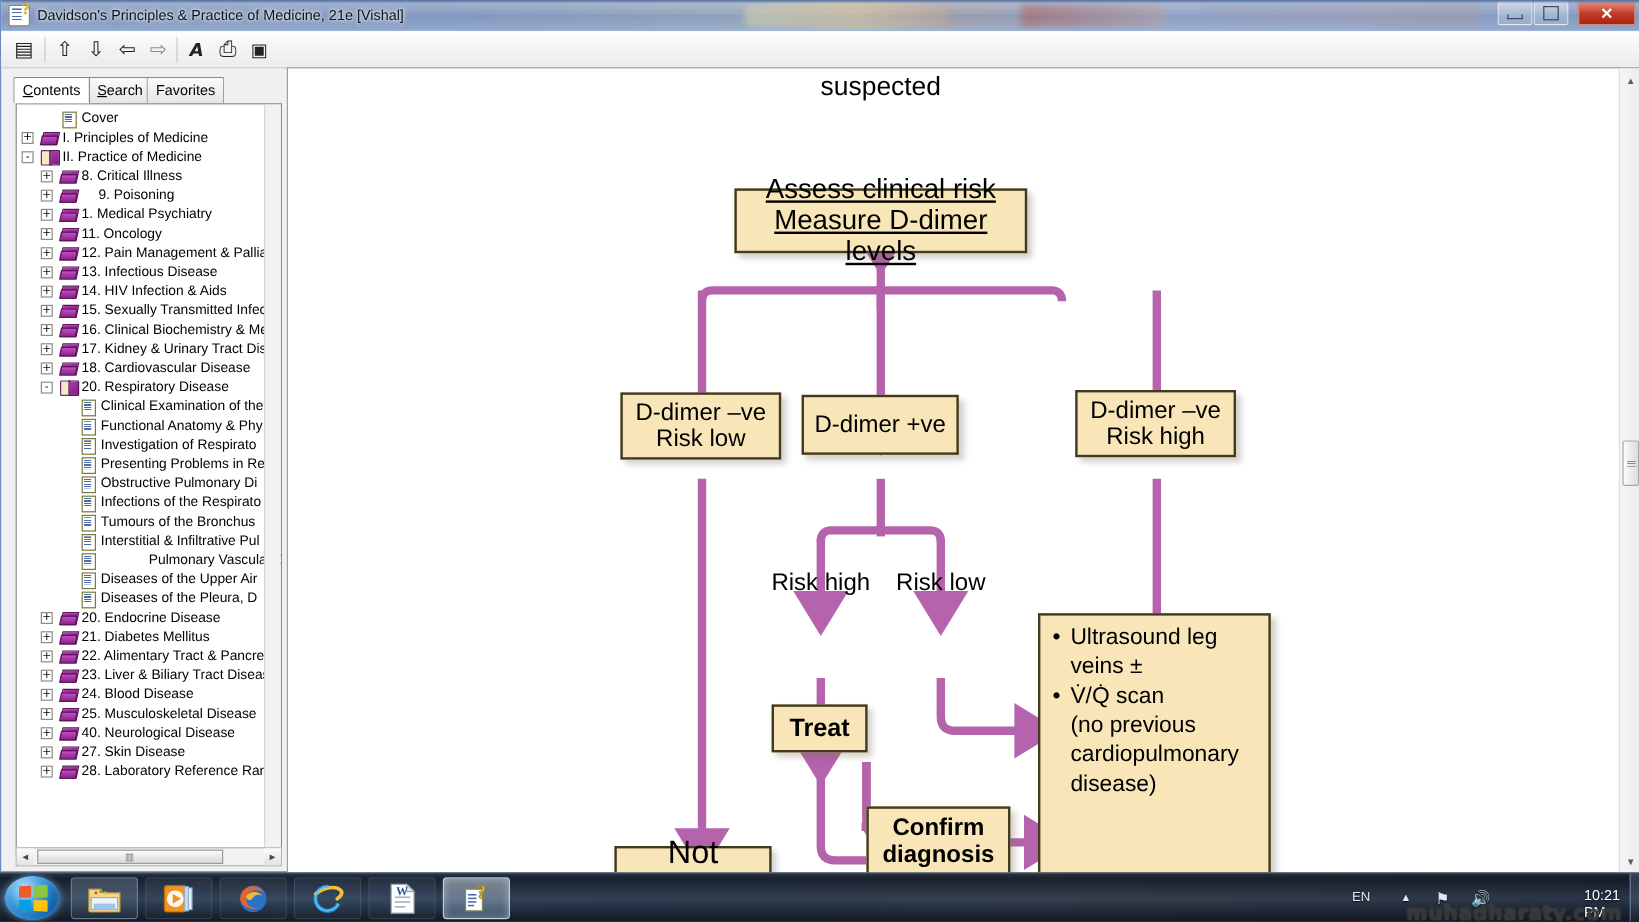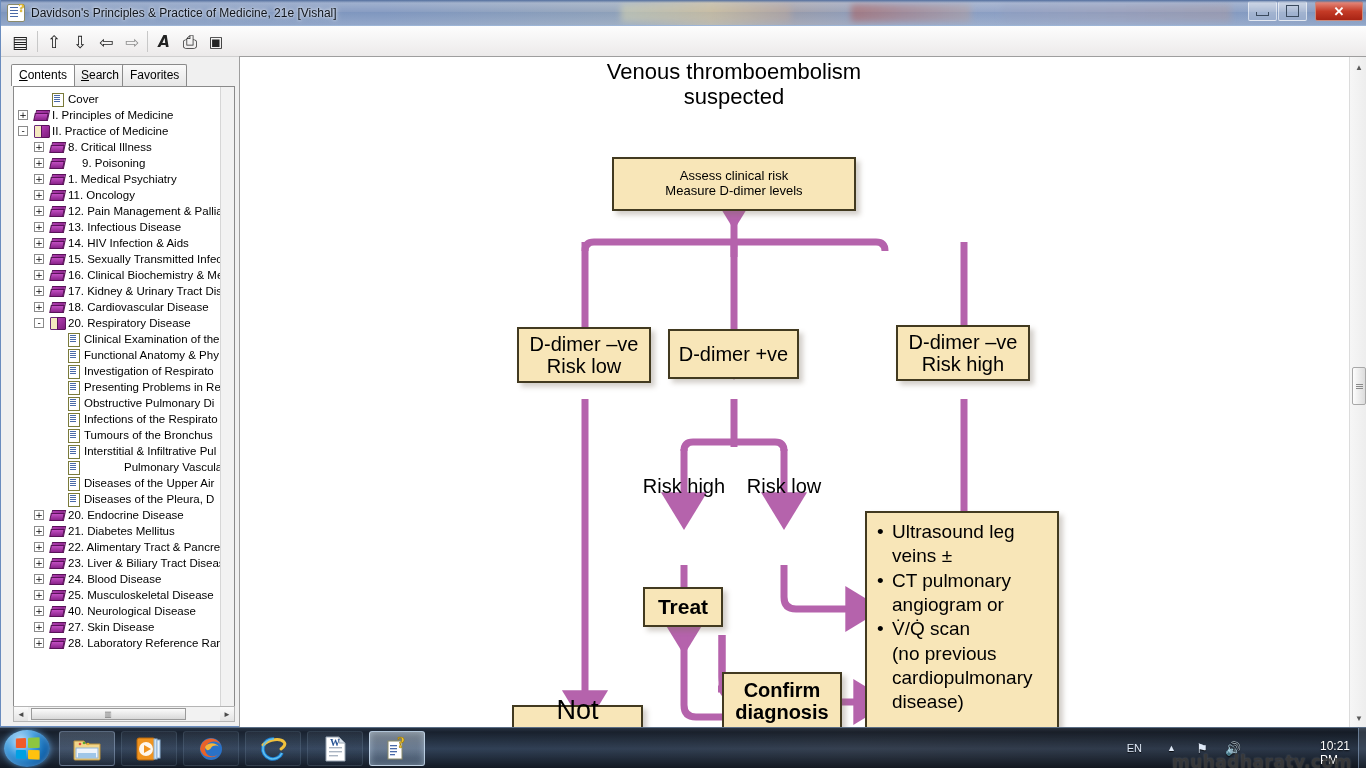--- a/index.html
+++ b/index.html
@@ -546,25 +546,24 @@
 
             <path d="M600,645 L628,645" marker-end="url(#ah)"></path>
           </g>
 
           <g fill="none" stroke="#b563ac" stroke-width="7" stroke-linecap="butt">
             <path d="M444,578 L444,648 Q444,660 456,660 L482,660"></path>
           </g>
         </svg>
 
         <div class="ftext" style="left:294px; top:3px; width:400px; font-size:22px;">
-          <div>Venous thromboembolism</div>
           <div>suspected</div>
         </div>
 
-        <div class="fbox" style="left:372px; top:100px; width:244px; height:54px; font-size:13px;">
+        <div class="fbox" style="left:372px; top:100px; width:244px; height:54px; font-size:23px;text-decoration:underline;">
           <div>
             <div>Assess clinical risk</div>
             <div>Measure D-dimer levels</div>
           </div>
         </div>
 
         <div class="fbox" style="left:277px; top:270px; width:134px; height:56px; font-size:20px;">
           <div>
             <div>D-dimer –ve</div>
             <div>Risk low</div>
@@ -603,24 +602,20 @@
           </div>
         </div>
 
         <div class="fbox" style="left:625px; top:454px; width:194px; height:218px;
                     display:block; text-align:left;">
           <div class="bul">
             <ul>
               <li>
                 <span>Ultrasound leg</span><br>
                 <span>veins ±</span>
-              </li>
-              <li>
-                <span>CT pulmonary</span><br>
-                <span>angiogram or</span>
               </li>
               <li>
                 <span>V̇/Q̇ scan</span><br>
                 <span>(no previous</span><br>
                 <span>cardiopulmonary</span><br>
                 <span>disease)</span>
               </li>
             </ul>
           </div>
         </div>

